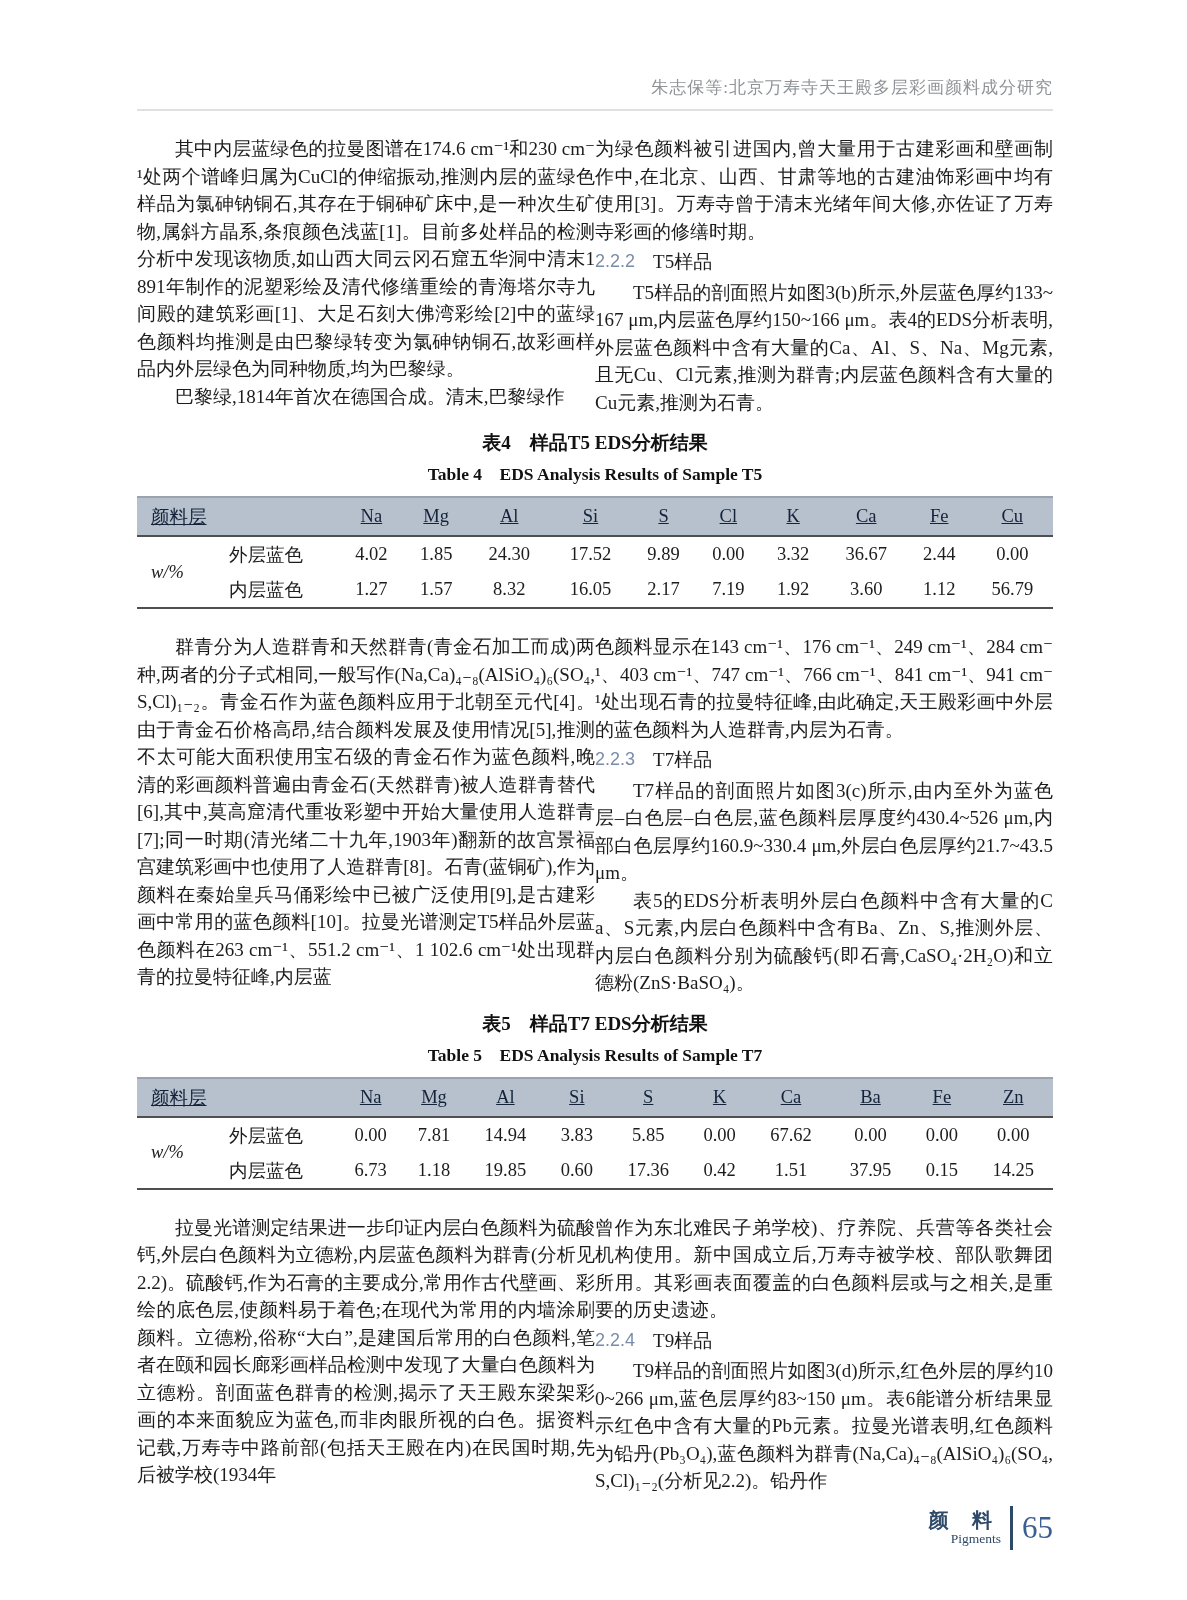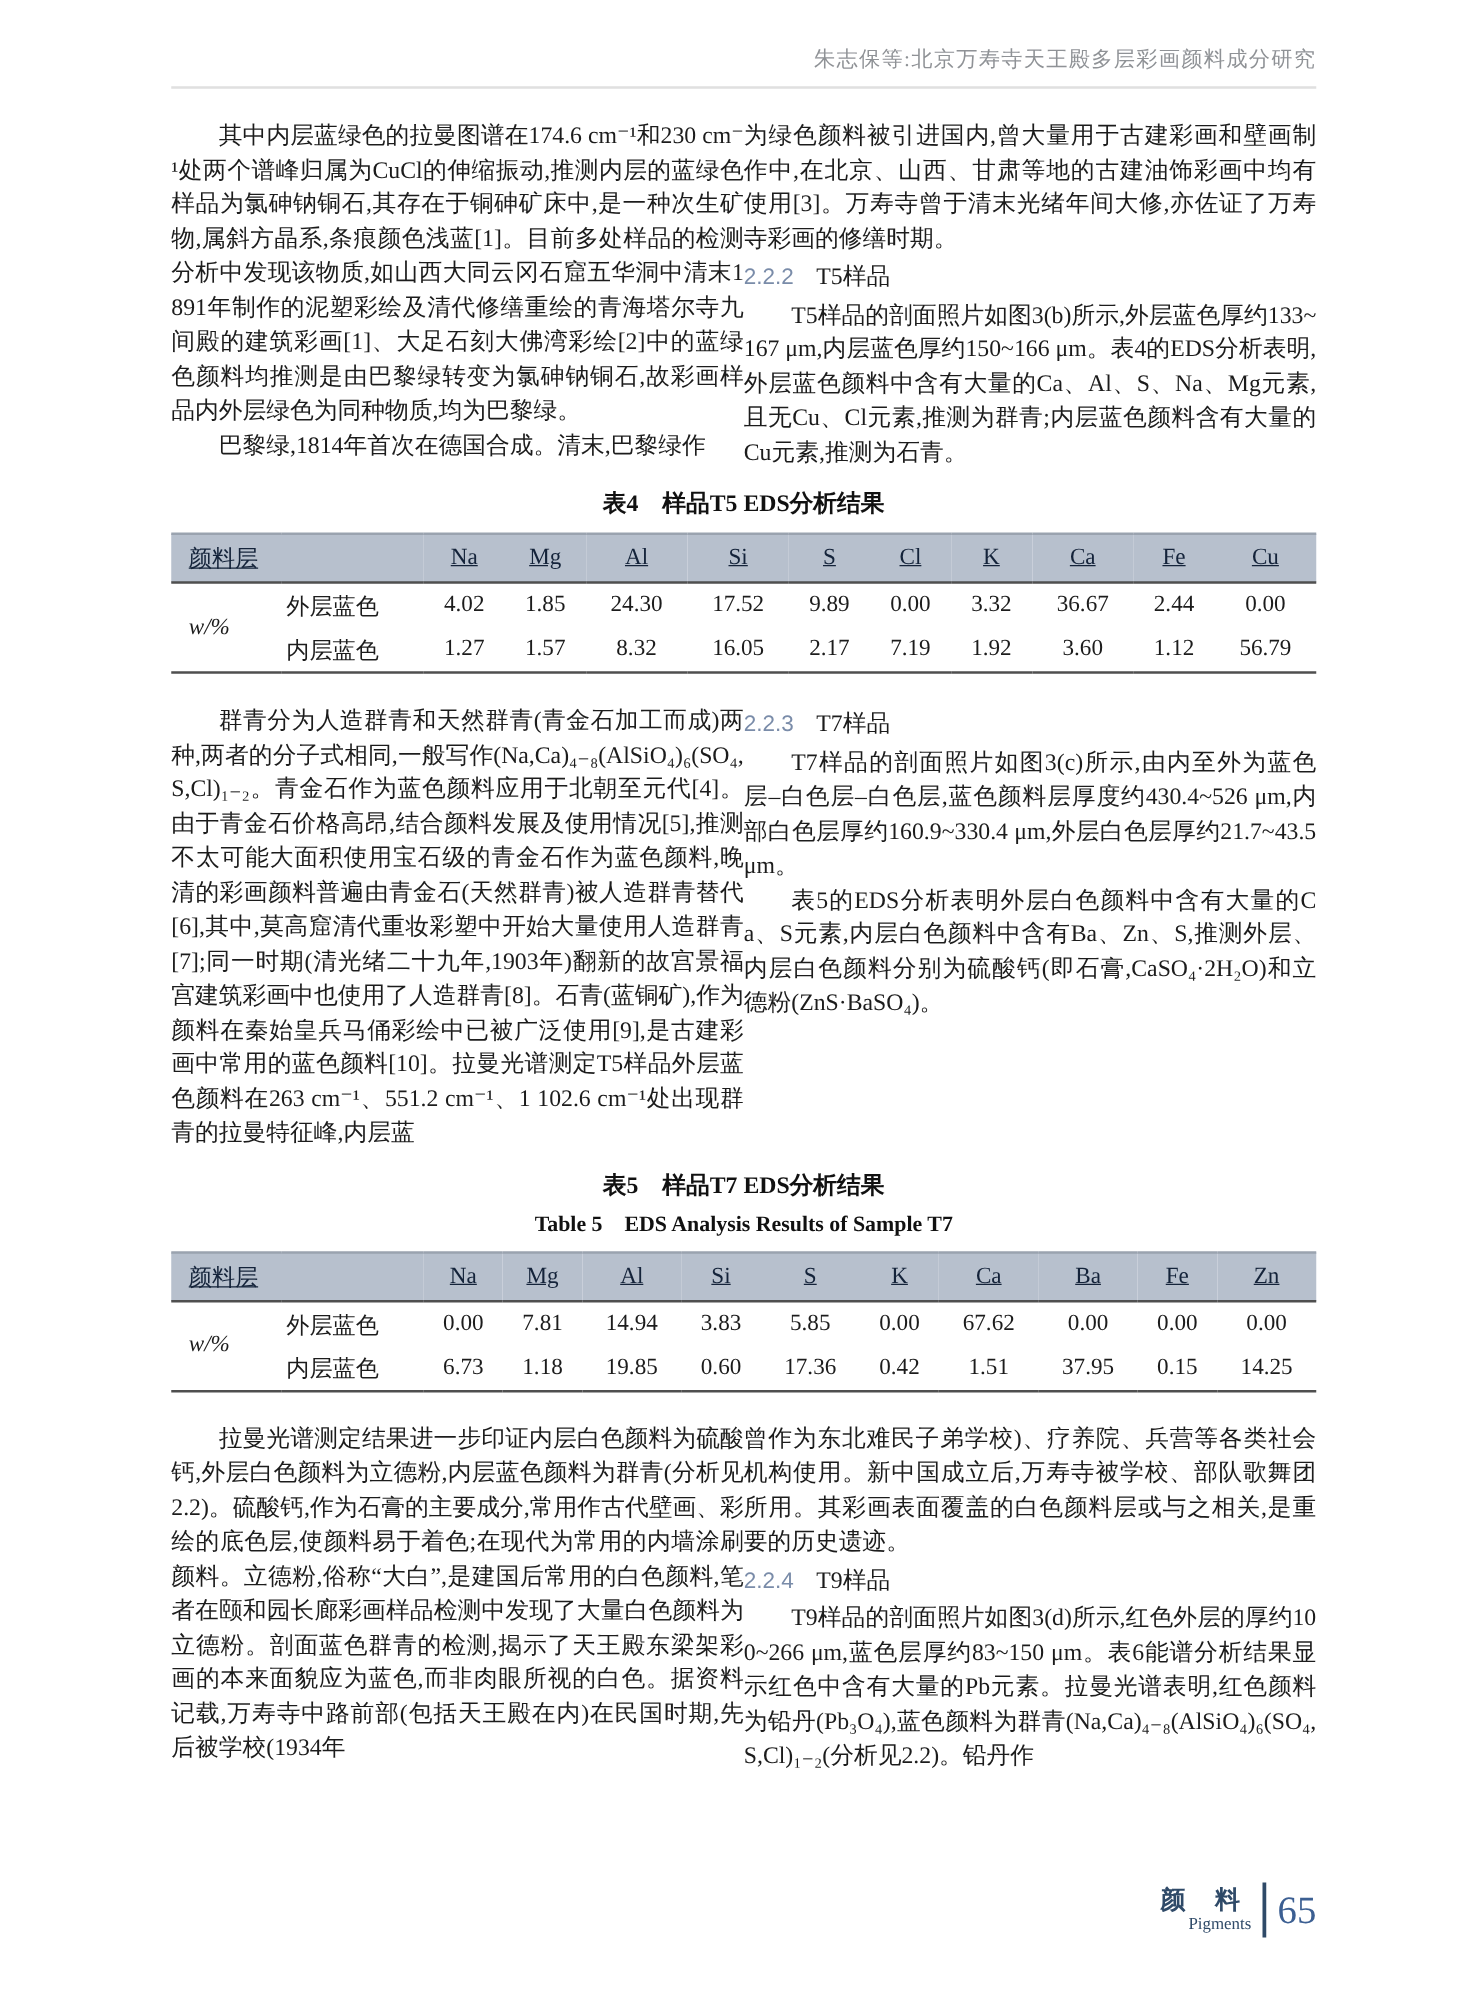--- a/index.html
+++ b/index.html
@@ -8,21 +8,21 @@
     width:1187px; height:1600px;
     margin:0 auto;
     background:#ffffff;
     font-family:"Liberation Serif","DejaVu Serif",serif;
     color:#1c1c1c;
     box-sizing:border-box;
     padding:0 134px 0 137px;
     overflow:hidden;
   }
   .running-header {
-    padding-top:36px;
+    padding-top:76px;
     text-align:right;
     font-size:17px;
     color:#8f9296;
     letter-spacing:1px;
   }
   .header-rule { margin-top:10px; border-top:2px solid #e0e0e0; }
 
   .cols { display:flex; margin-top:24px; }
   .col { flex:1 1 0; min-width:0; }
 
@@ -118,20 +118,21 @@
       <div class="sec-heading">
         <span class="sec-num">2.2.2</span>
         <span class="sec-title">T5样品</span>
       </div>
       <p class="body indent">T5样品的剖面照片如图3(b)所示,外层蓝色厚约133~167 μm,内层蓝色厚约150~166 μm。表4的EDS分析表明,外层蓝色颜料中含有大量的Ca、Al、S、Na、Mg元素,且无Cu、Cl元素,推测为群青;内层蓝色颜料含有大量的Cu元素,推测为石青。</p>
     </div>
   </div>
 
   <div class="table-block">
     <p class="caption-zh">表4　样品T5 EDS分析结果</p>
+    <p class="caption-en">Table 4　EDS Analysis Results of Sample T5</p>
     <table class="eds">
       <colgroup>
           <col class="w-group">
           <col class="w-layer">
           <col>
           <col>
           <col>
           <col>
           <col>
           <col>
@@ -185,20 +186,21 @@
         </tr>
       </tbody>
     </table>
   </div>
 
   <div class="cols">
     <div class="col">
       <p class="body indent">群青分为人造群青和天然群青(青金石加工而成)两种,两者的分子式相同,一般写作(Na,Ca)₄₋₈(AlSiO₄)₆(SO₄,S,Cl)₁₋₂。青金石作为蓝色颜料应用于北朝至元代[4]。由于青金石价格高昂,结合颜料发展及使用情况[5],推测不太可能大面积使用宝石级的青金石作为蓝色颜料,晚清的彩画颜料普遍由青金石(天然群青)被人造群青替代[6],其中,莫高窟清代重妆彩塑中开始大量使用人造群青[7];同一时期(清光绪二十九年,1903年)翻新的故宫景福宫建筑彩画中也使用了人造群青[8]。石青(蓝铜矿),作为颜料在秦始皇兵马俑彩绘中已被广泛使用[9],是古建彩画中常用的蓝色颜料[10]。拉曼光谱测定T5样品外层蓝色颜料在263 cm⁻¹、551.2 cm⁻¹、1 102.6 cm⁻¹处出现群青的拉曼特征峰,内层蓝</p>
     </div>
     <div class="col">
+      <p class="body">色颜料显示在143 cm⁻¹、176 cm⁻¹、249 cm⁻¹、284 cm⁻¹、403 cm⁻¹、747 cm⁻¹、766 cm⁻¹、841 cm⁻¹、941 cm⁻¹处出现石青的拉曼特征峰,由此确定,天王殿彩画中外层的蓝色颜料为人造群青,内层为石青。</p>
       <div class="sec-heading">
         <span class="sec-num">2.2.3</span>
         <span class="sec-title">T7样品</span>
       </div>
       <p class="body indent">T7样品的剖面照片如图3(c)所示,由内至外为蓝色层–白色层–白色层,蓝色颜料层厚度约430.4~526 μm,内部白色层厚约160.9~330.4 μm,外层白色层厚约21.7~43.5 μm。</p>
       <p class="body indent">表5的EDS分析表明外层白色颜料中含有大量的Ca、S元素,内层白色颜料中含有Ba、Zn、S,推测外层、内层白色颜料分别为硫酸钙(即石膏,CaSO₄·2H₂O)和立德粉(ZnS·BaSO₄)。</p>
     </div>
   </div>
 
   <div class="table-block">

